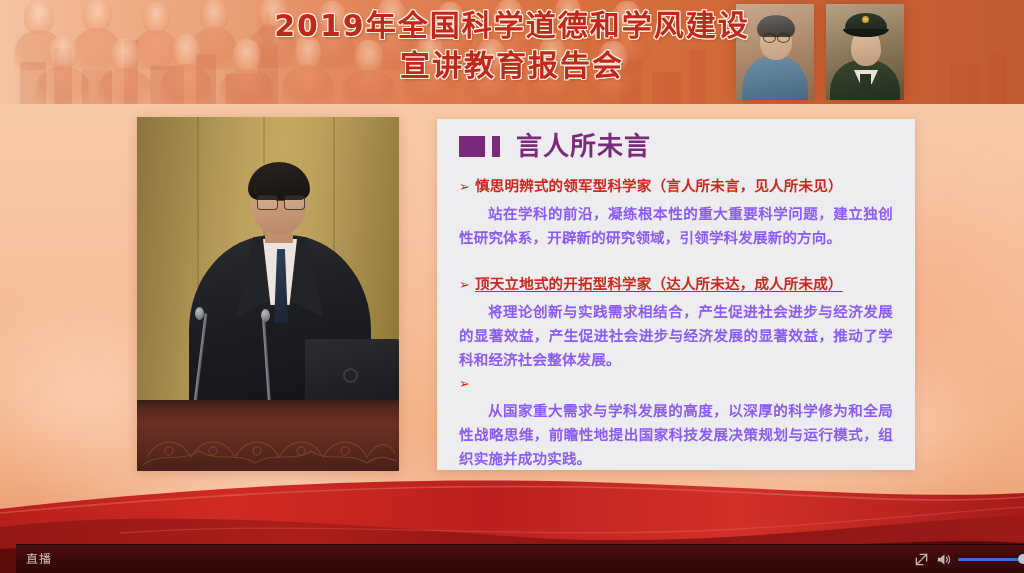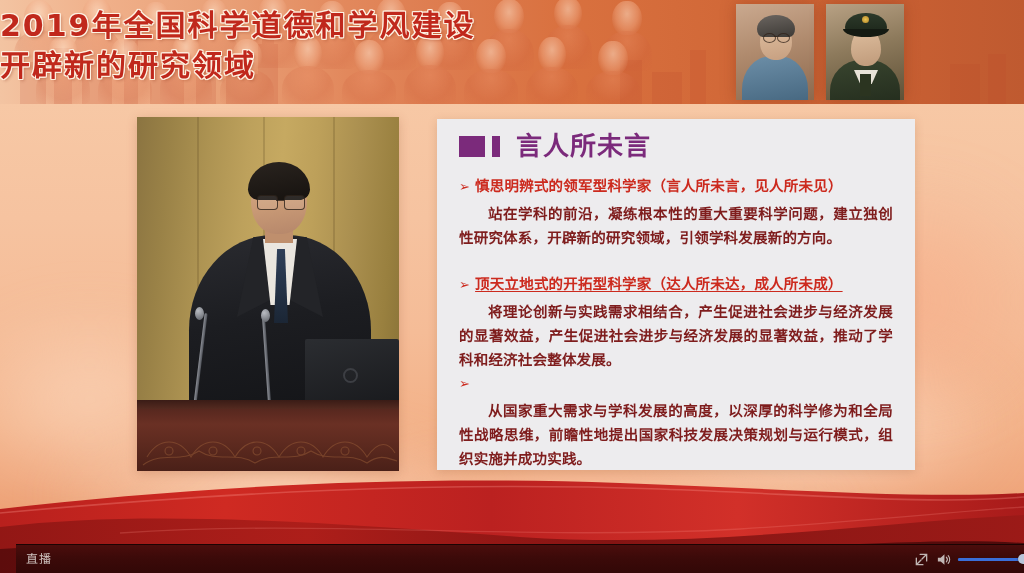--- a/index.html
+++ b/index.html
@@ -107,20 +107,21 @@
   .hp-cap{position:absolute;border-radius:50% 50% 8% 8%/70% 70% 30% 30%;
     background:linear-gradient(180deg,#2d3a2a,#1d271b);}
   .hp-brim{position:absolute;border-radius:0 0 50% 50%/0 0 100% 100%;
     background:#141a12;}
   .hp-emblem{position:absolute;width:7px;height:7px;border-radius:50%;
     background:radial-gradient(circle,#e8c451,#b2842a);}
 
   
   .banner-title{
     position:absolute;left:0;top:6px;width:1024px;
+    text-align:center;
     pointer-events:none;
   }
   .bt-line{
     font-family:"DejaVu Sans","Liberation Sans",sans-serif;
     font-weight:bold;
     color:#c0281c;
     letter-spacing:2px;
     text-shadow:
        1px 0 0 #fdf1e2, -1px 0 0 #fdf1e2,
        0 1px 0 #fdf1e2, 0 -1px 0 #fdf1e2,
@@ -254,21 +255,21 @@
     letter-spacing:.2px;
   }
   .bullet .arrow{color:#cc2a1e;font-size:13px;line-height:19px;}
   .bullet.uline .btxt{
     text-decoration:underline;
     text-underline-offset:2px;
   }
   .para{
     padding:0 22px 0 22px;
     margin-top:6px;
-    color:#7f1d1d;
+    color:#8b5cf6;
     font-size:14.5px;line-height:24px;font-weight:bold;
     text-indent:29px;
     text-align:justify;
     letter-spacing:.2px;
   }
 
   
   .playerbar{
     position:absolute;left:16px;bottom:0;width:1024px;height:28px;
     background:linear-gradient(180deg,#4b0d0c 0%,#3c0a09 45%,#320807 100%);
@@ -432,21 +433,21 @@
       <div class="hp-brim" style="left:17px;top:25px;width:46px;height:8px;"></div>
       <div class="hp-emblem" style="left:36px;top:12px;"></div>
       <div style="position:absolute;left:28px;top:66px;width:24px;height:14px;
            background:#e8e3d8;clip-path:polygon(0 0,100% 0,74% 100%,26% 100%);"></div>
       <div style="position:absolute;left:34px;top:70px;width:11px;height:22px;
            background:#2b3420;"></div>
     </div>
 
     <div class="banner-title">
       <div class="bt-line bt-1">2019年全国科学道德和学风建设</div>
-      <div class="bt-line bt-2">开辟新的研究领域</div>
+      <div class="bt-line bt-2">宣讲教育报告会</div>
     </div>
 
   </div>
 
   <div class="speaker">
     <div class="sp-wall"></div>
     <div class="sp-wall-seam" style="left:60px;"></div>
     <div class="sp-wall-seam" style="left:126px;"></div>
     <div class="sp-wall-seam" style="left:196px;"></div>
 

